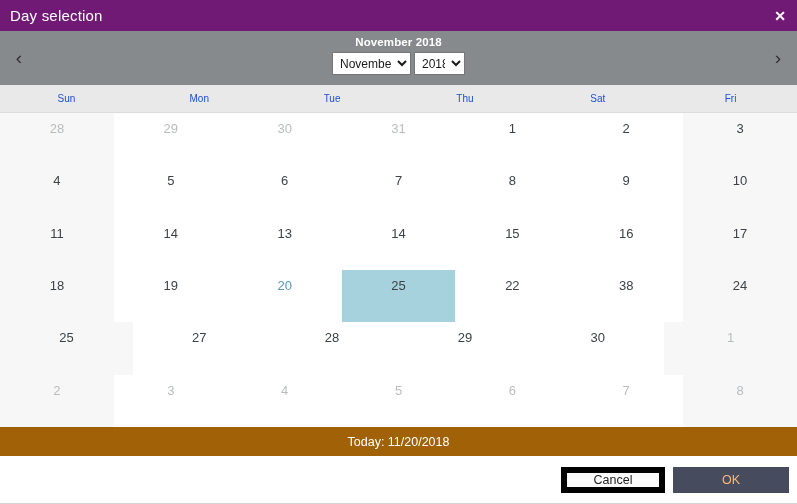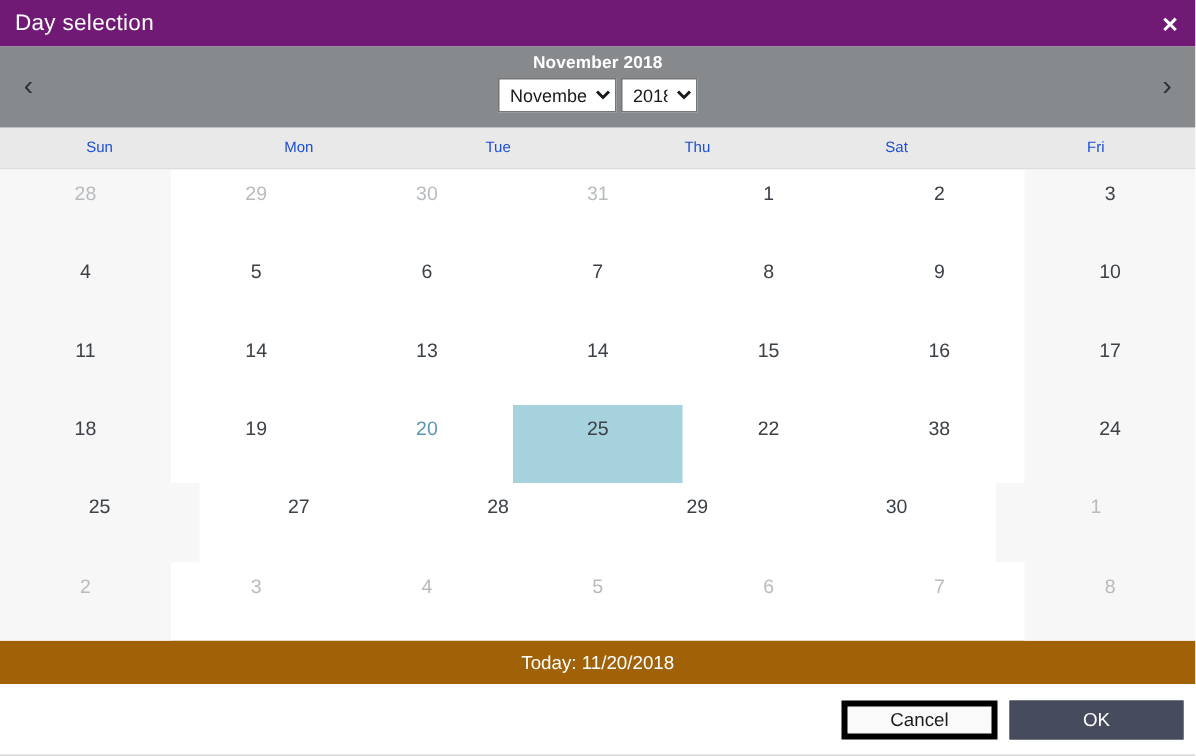--- a/index.html
+++ b/index.html
@@ -209,27 +209,27 @@
     font-size: 12.5px;
     display: flex;
     align-items: center;
     justify-content: center;
     cursor: pointer;
     box-sizing: border-box;
     user-select: none;
   }
   .btn.cancel {
     background: #fafafa;
-    border: 4px solid #000000;
+    border: 6px solid #000000;
     color: #1d1d1d;
   }
   .btn.ok {
     background: #474b5e;
     border: 1px solid #474b5e;
-    color: #ffffff;
+    color: #fdba74;
     min-width: 116px;
   }
 </style>
 </head>
 <body>
 
 <div class="dialog">
 
   <div class="titlebar">
     <span class="titlebar-text">Day selection</span>

